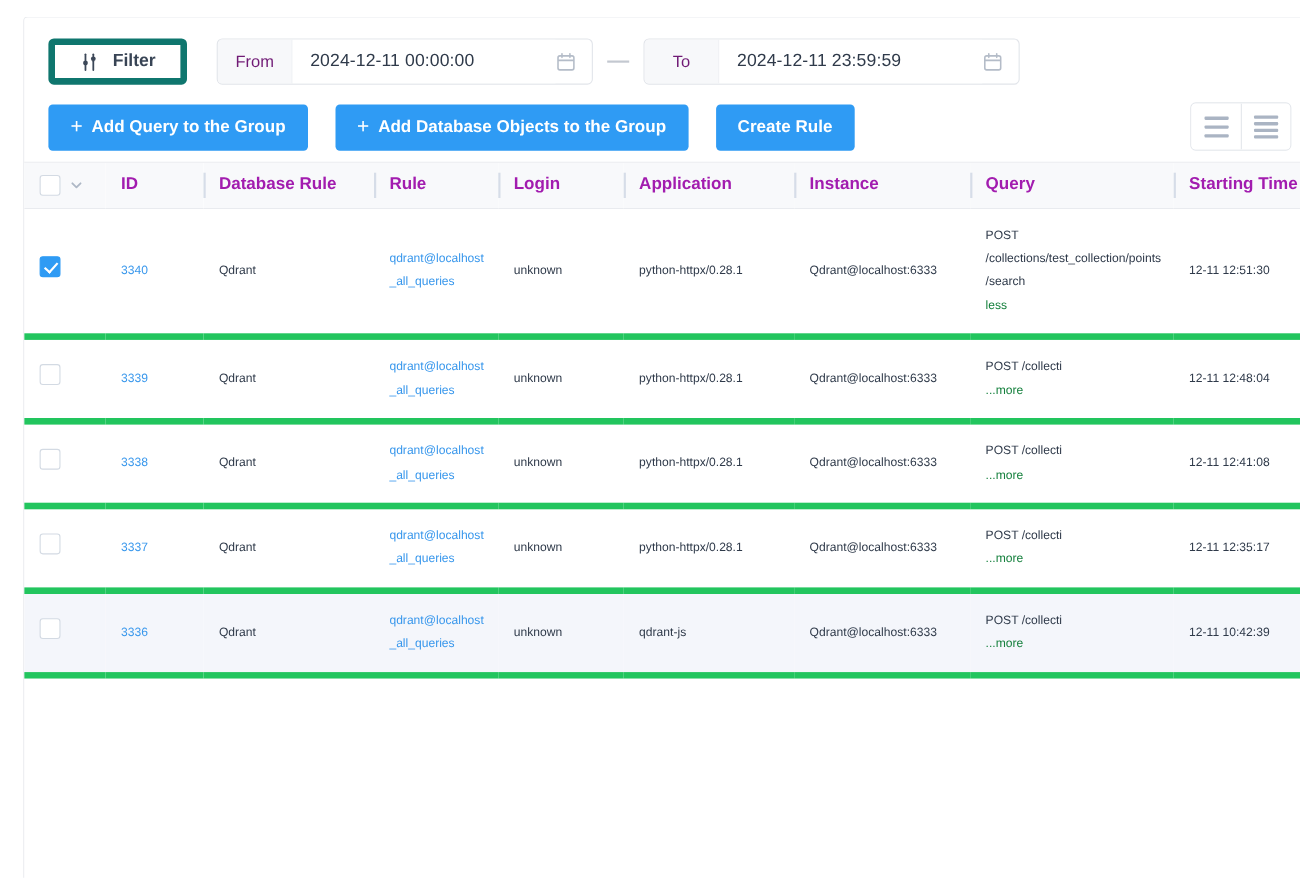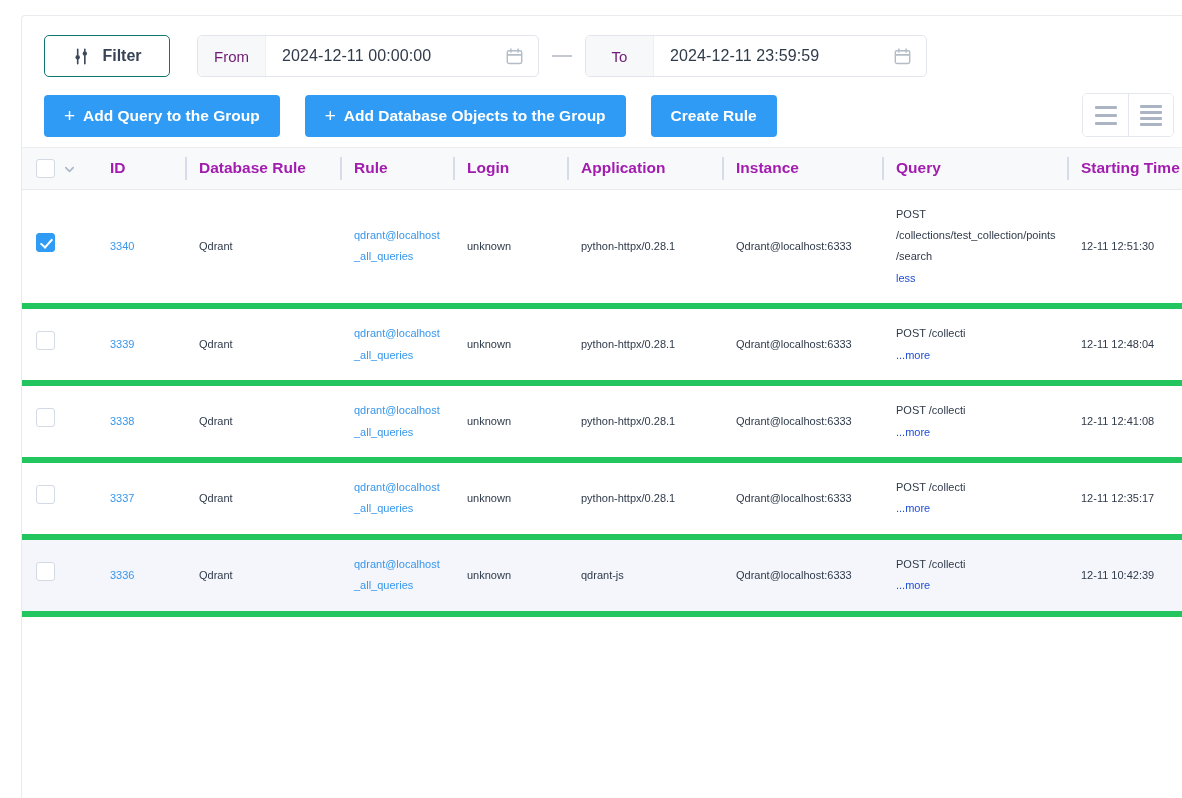--- a/index.html
+++ b/index.html
@@ -50,21 +50,21 @@
   }
 
   .filter-btn {
     display: flex;
     align-items: center;
     justify-content: center;
     gap: 11px;
     width: 126px;
     height: 42px;
     background: #ffffff;
-    border: 1px solid #0f766e;
+    border: 6px solid #0f766e;
     border-radius: 5px;
     cursor: pointer;
     font-size: 16px;
     color: #384455;
     font-weight: 600;
   }
 
   .sliders-icon { display: block; width: 19px; height: 19px; }
 
   .daterange {
@@ -280,21 +280,21 @@
   td.c-rule  { padding-left: 15px; }
   td.c-login { padding-left: 14px; }
   td.c-app   { padding-left: 14px; }
   td.c-inst  { padding-left: 18px; }
   td.c-query { padding-left: 17px; }
   td.c-time  { padding-left: 17px; white-space: nowrap; }
 
   tr.row-highlight td { background: #f4f6fb; }
 
   .lnk {
-    color: #1d4ed8;
+    color: #15803d;
     text-decoration: none;
     cursor: pointer;
   }
 
   .id-lnk {
     color: #3897ec;
     text-decoration: none;
     cursor: pointer;
   }
 

